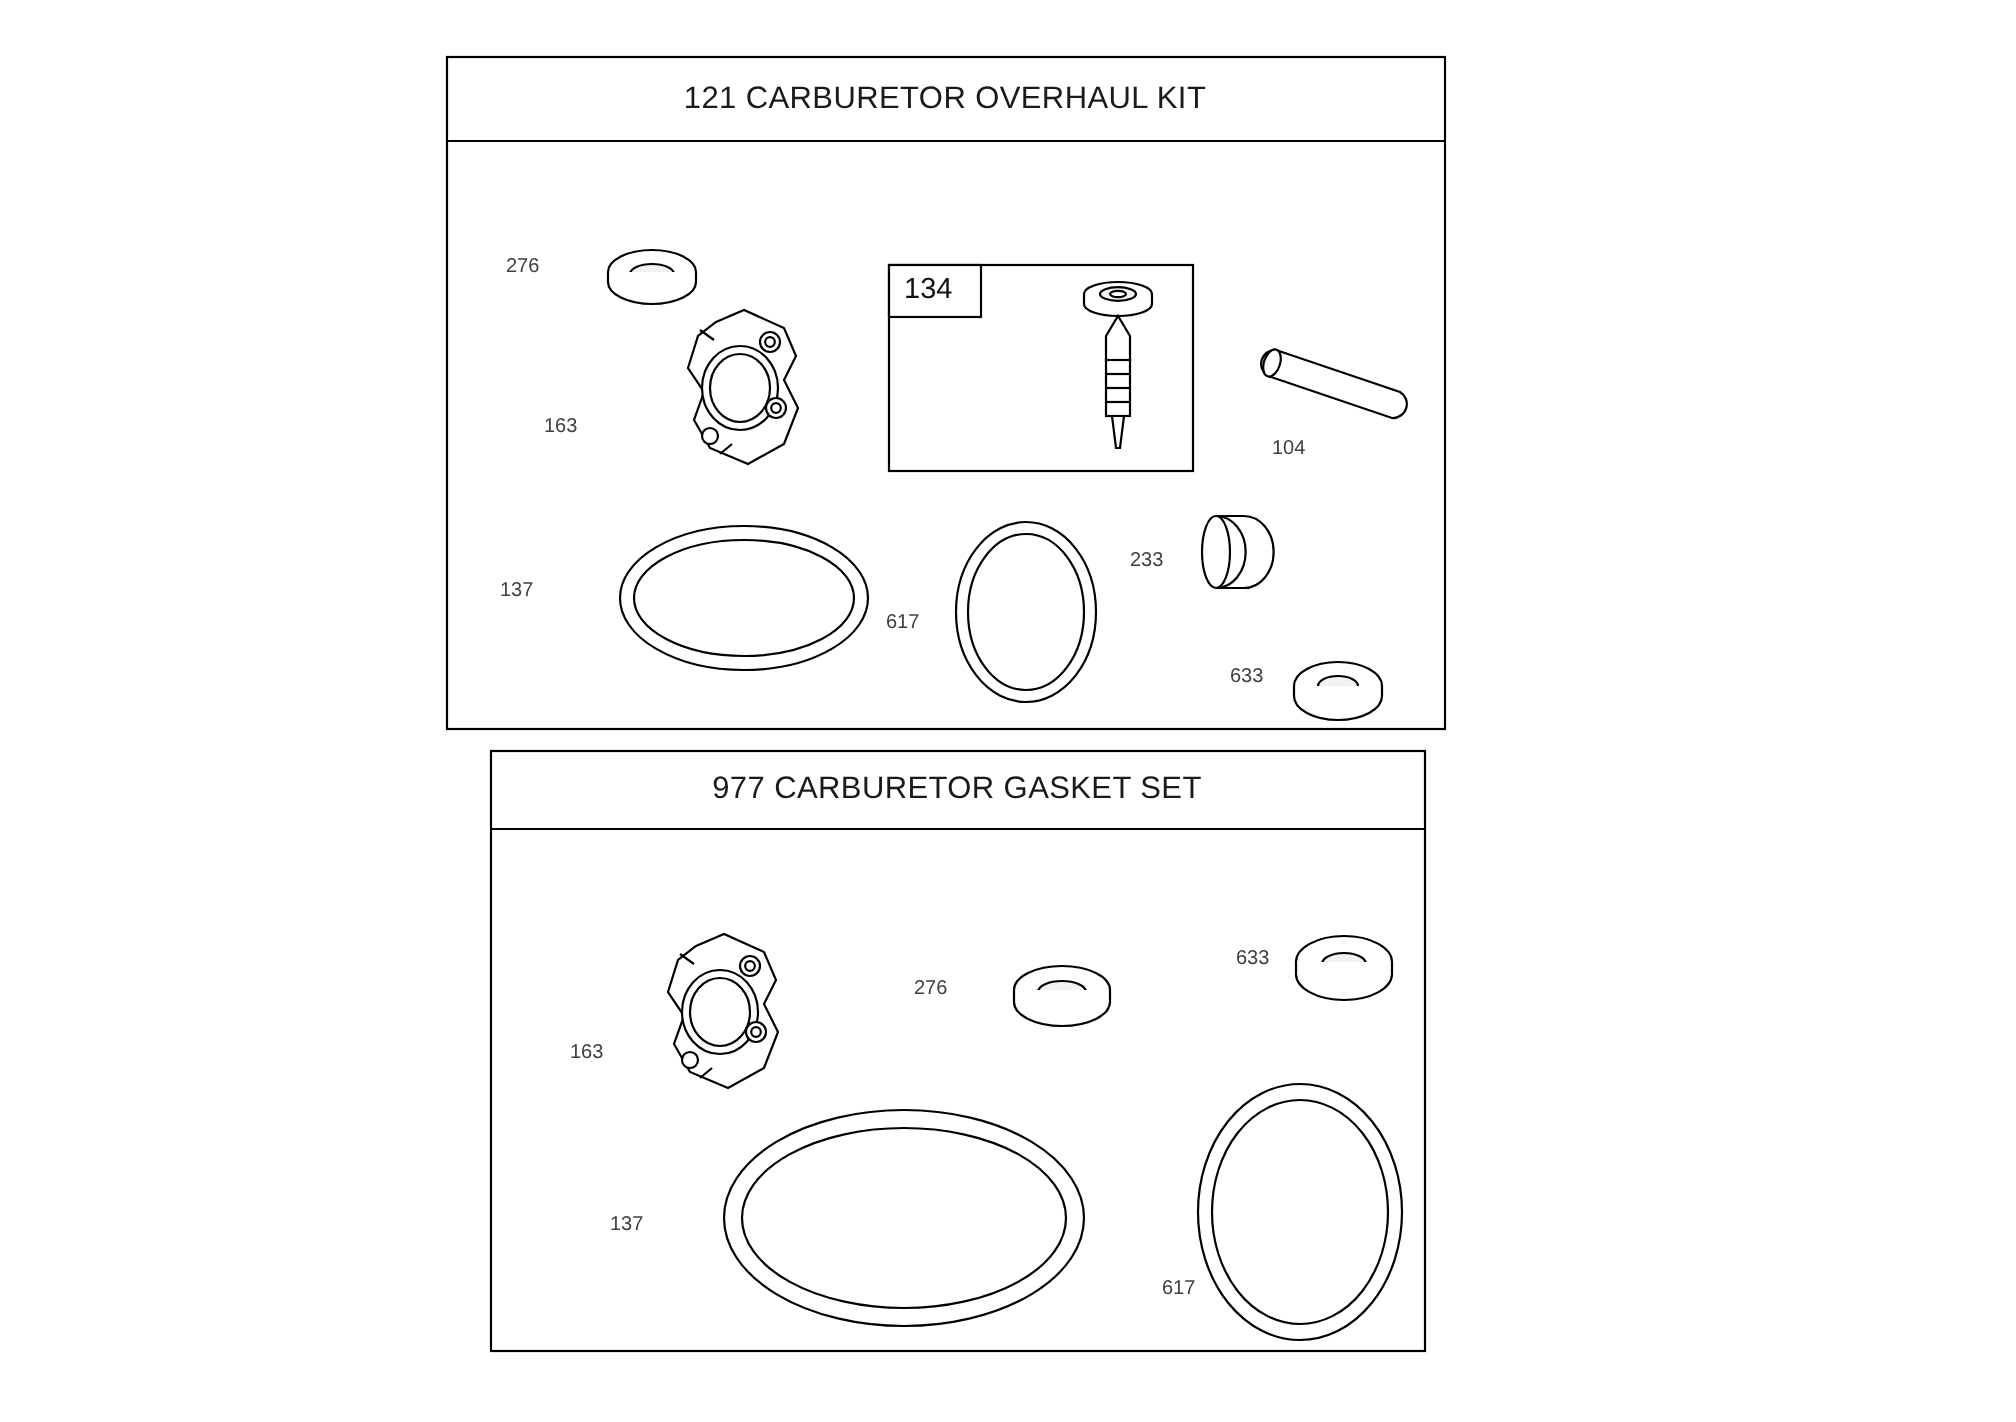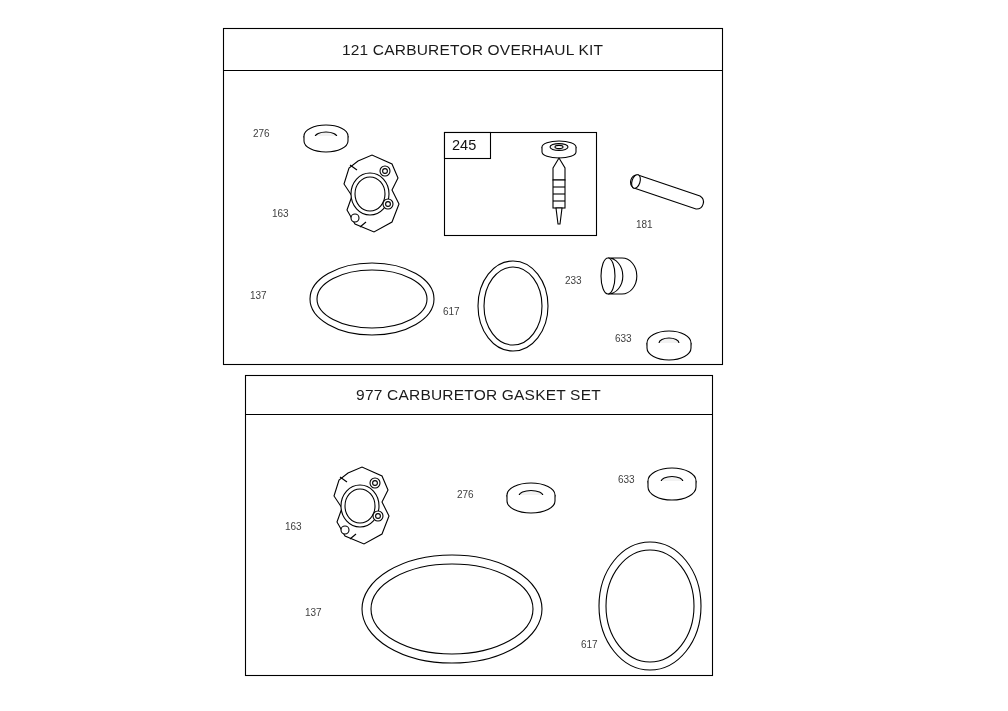--- a/index.html
+++ b/index.html
@@ -165,28 +165,28 @@
       <g>
         <ellipse cx="650" cy="588" rx="51" ry="64" fill="#ffffff"></ellipse>
         <ellipse cx="650" cy="588" rx="44" ry="56" fill="#ffffff"></ellipse>
       </g>
 
     </g>
   </svg>
 
   <div class="frame-title" style="left:223px; top:23px; width:499px;">121 CARBURETOR OVERHAUL KIT</div>
 
-  <div class="boxnum" style="left:452px; top:119px;">245</div>
+  <div class="boxnum" style="left:452px; top:119px;">134</div>
 
   <div class="callout" style="left:253px; top:110px;">276</div>
   <div class="callout" style="left:272px; top:190px;">163</div>
   <div class="callout" style="left:250px; top:272px;">137</div>
   <div class="callout" style="left:443px; top:288px;">617</div>
   <div class="callout" style="left:565px; top:257px;">233</div>
-  <div class="callout" style="left:636px; top:201px;">181</div>
+  <div class="callout" style="left:636px; top:201px;">104</div>
   <div class="callout" style="left:615px; top:315px;">633</div>
 
   <div class="frame-title" style="left:245px; top:368px; width:467px;">977 CARBURETOR GASKET SET</div>
 
   <div class="callout" style="left:285px; top:503px;">163</div>
   <div class="callout" style="left:457px; top:471px;">276</div>
   <div class="callout" style="left:618px; top:456px;">633</div>
   <div class="callout" style="left:305px; top:589px;">137</div>
   <div class="callout" style="left:581px; top:621px;">617</div>
 

